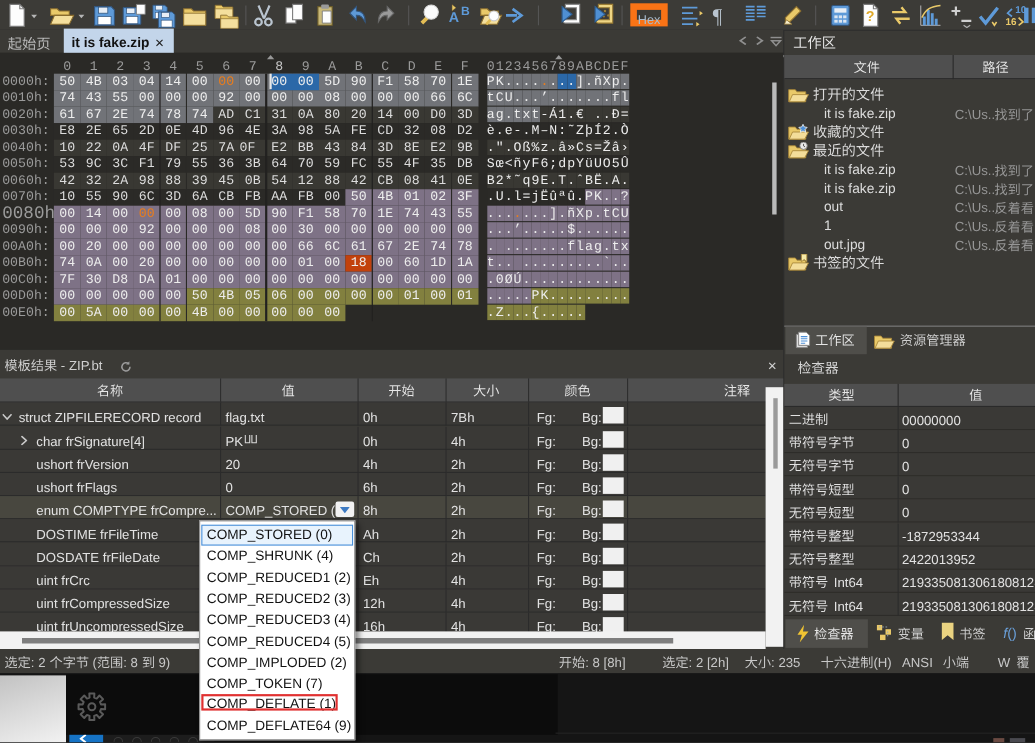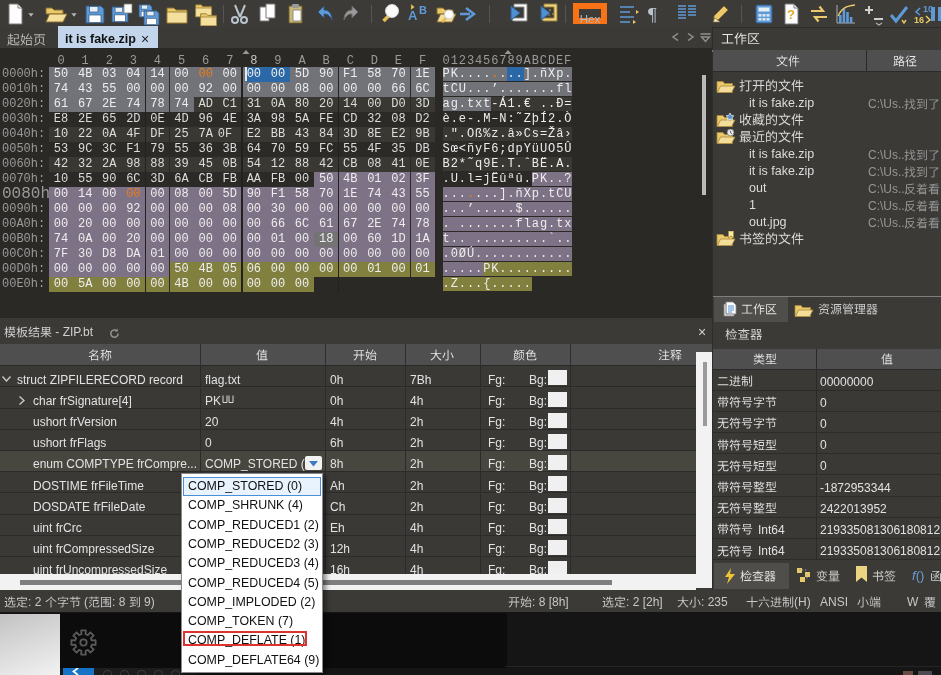--- a/index.html
+++ b/index.html
@@ -433,21 +433,21 @@
 <span class="abs mono" style="left:73.1px;top:231.8px;width:24.1px;height:15px;font-size:12px;line-height:15px;text-align:center;color:#ededed;background:#7e7286">0A</span>
 <span class="abs mono" style="left:97.2px;top:231.8px;width:24.1px;height:15px;font-size:12px;line-height:15px;text-align:center;color:#ededed;background:#7e7286">00</span>
 <span class="abs mono" style="left:121.3px;top:231.8px;width:24.1px;height:15px;font-size:12px;line-height:15px;text-align:center;color:#ededed;background:#7e7286">20</span>
 <span class="abs mono" style="left:145.4px;top:231.8px;width:24.1px;height:15px;font-size:12px;line-height:15px;text-align:center;color:#ededed;background:#7e7286">00</span>
 <span class="abs mono" style="left:169.5px;top:231.8px;width:24.1px;height:15px;font-size:12px;line-height:15px;text-align:center;color:#ededed;background:#7e7286">00</span>
 <span class="abs mono" style="left:193.6px;top:231.8px;width:24.1px;height:15px;font-size:12px;line-height:15px;text-align:center;color:#ededed;background:#7e7286">00</span>
 <span class="abs mono" style="left:217.7px;top:231.8px;width:24.1px;height:15px;font-size:12px;line-height:15px;text-align:center;color:#ededed;background:#7e7286">00</span>
 <span class="abs mono" style="left:241.8px;top:231.8px;width:24.1px;height:15px;font-size:12px;line-height:15px;text-align:center;color:#ededed;background:#7e7286">00</span>
 <span class="abs mono" style="left:265.9px;top:231.8px;width:24.1px;height:15px;font-size:12px;line-height:15px;text-align:center;color:#ededed;background:#7e7286">01</span>
 <span class="abs mono" style="left:290.0px;top:231.8px;width:24.1px;height:15px;font-size:12px;line-height:15px;text-align:center;color:#ededed;background:#7e7286">00</span>
-<span class="abs mono" style="left:314.1px;top:231.8px;width:24.1px;height:15px;font-size:12px;line-height:15px;text-align:center;color:#ededed;background:#737373">18</span>
+<span class="abs mono" style="left:314.1px;top:231.8px;width:24.1px;height:15px;font-size:12px;line-height:15px;text-align:center;color:#ededed;background:#c2410c">18</span>
 <span class="abs mono" style="left:338.2px;top:231.8px;width:24.1px;height:15px;font-size:12px;line-height:15px;text-align:center;color:#ededed;background:#7e7286">00</span>
 <span class="abs mono" style="left:362.3px;top:231.8px;width:24.1px;height:15px;font-size:12px;line-height:15px;text-align:center;color:#ededed;background:#7e7286">60</span>
 <span class="abs mono" style="left:386.4px;top:231.8px;width:24.1px;height:15px;font-size:12px;line-height:15px;text-align:center;color:#ededed;background:#7e7286">1D</span>
 <span class="abs mono" style="left:410.5px;top:231.8px;width:24.1px;height:15px;font-size:12px;line-height:15px;text-align:center;color:#ededed;background:#7e7286">1A</span>
 <div class="abs mono" style="left:442.6px;top:231.8px;height:15px;line-height:15px;font-size:12px;letter-spacing:0.9px"><span style="color:#ededed;background:#7e7286">t</span><span style="color:#ededed;background:#7e7286">.</span><span style="color:#ededed;background:#7e7286">.</span><span style="color:#ededed;background:#7e7286">&nbsp;</span><span style="color:#ededed;background:#7e7286">.</span><span style="color:#ededed;background:#7e7286">.</span><span style="color:#ededed;background:#7e7286">.</span><span style="color:#ededed;background:#7e7286">.</span><span style="color:#ededed;background:#7e7286">.</span><span style="color:#ededed;background:#7e7286">.</span><span style="color:#ededed;background:#7e7286">.</span><span style="color:#ededed;background:#7e7286">.</span><span style="color:#ededed;background:#7e7286">.</span><span style="color:#ededed;background:#7e7286">`</span><span style="color:#ededed;background:#7e7286">.</span><span style="color:#ededed;background:#7e7286">.</span></div>
 <span class="abs mono" style="left:2px;top:246.8px;height:15px;line-height:15px;font-size:12px;color:#9a9a9a">00C0h:</span>
 <span class="abs mono" style="left:49.0px;top:246.8px;width:24.1px;height:15px;font-size:12px;line-height:15px;text-align:center;color:#ededed;background:#7e7286">7F</span>
 <span class="abs mono" style="left:73.1px;top:246.8px;width:24.1px;height:15px;font-size:12px;line-height:15px;text-align:center;color:#ededed;background:#7e7286">30</span>
 <span class="abs mono" style="left:97.2px;top:246.8px;width:24.1px;height:15px;font-size:12px;line-height:15px;text-align:center;color:#ededed;background:#7e7286">D8</span>
 <span class="abs mono" style="left:121.3px;top:246.8px;width:24.1px;height:15px;font-size:12px;line-height:15px;text-align:center;color:#ededed;background:#7e7286">DA</span>

